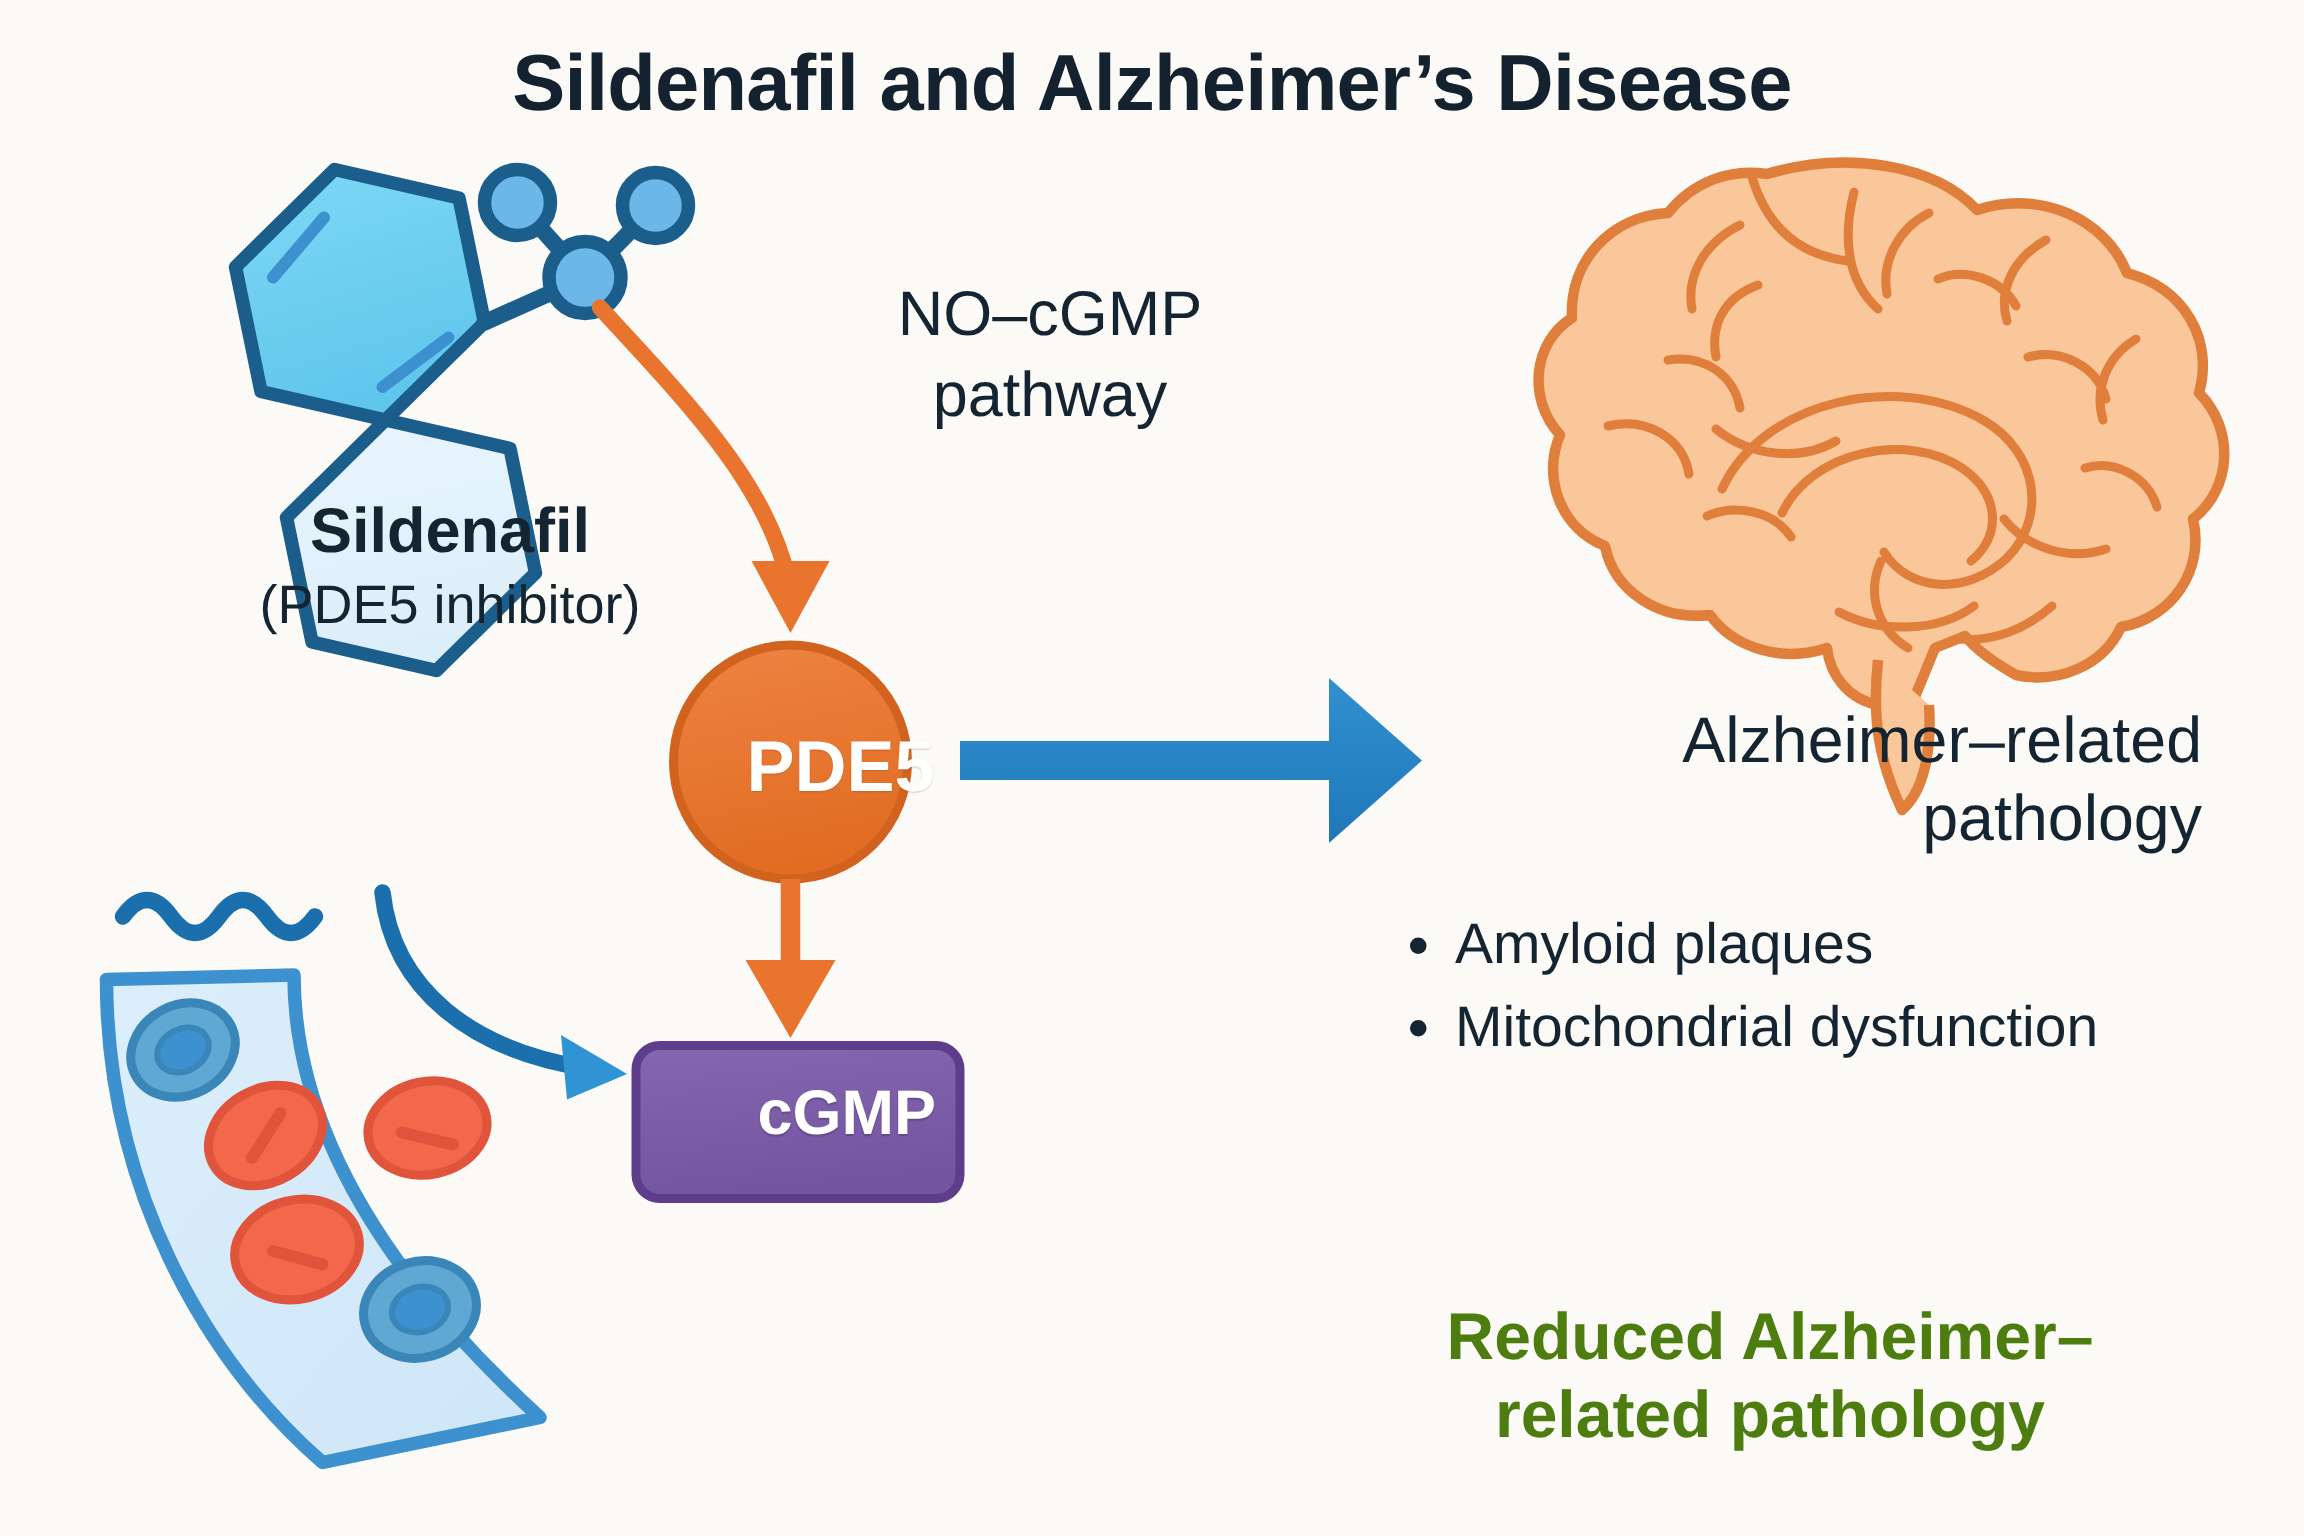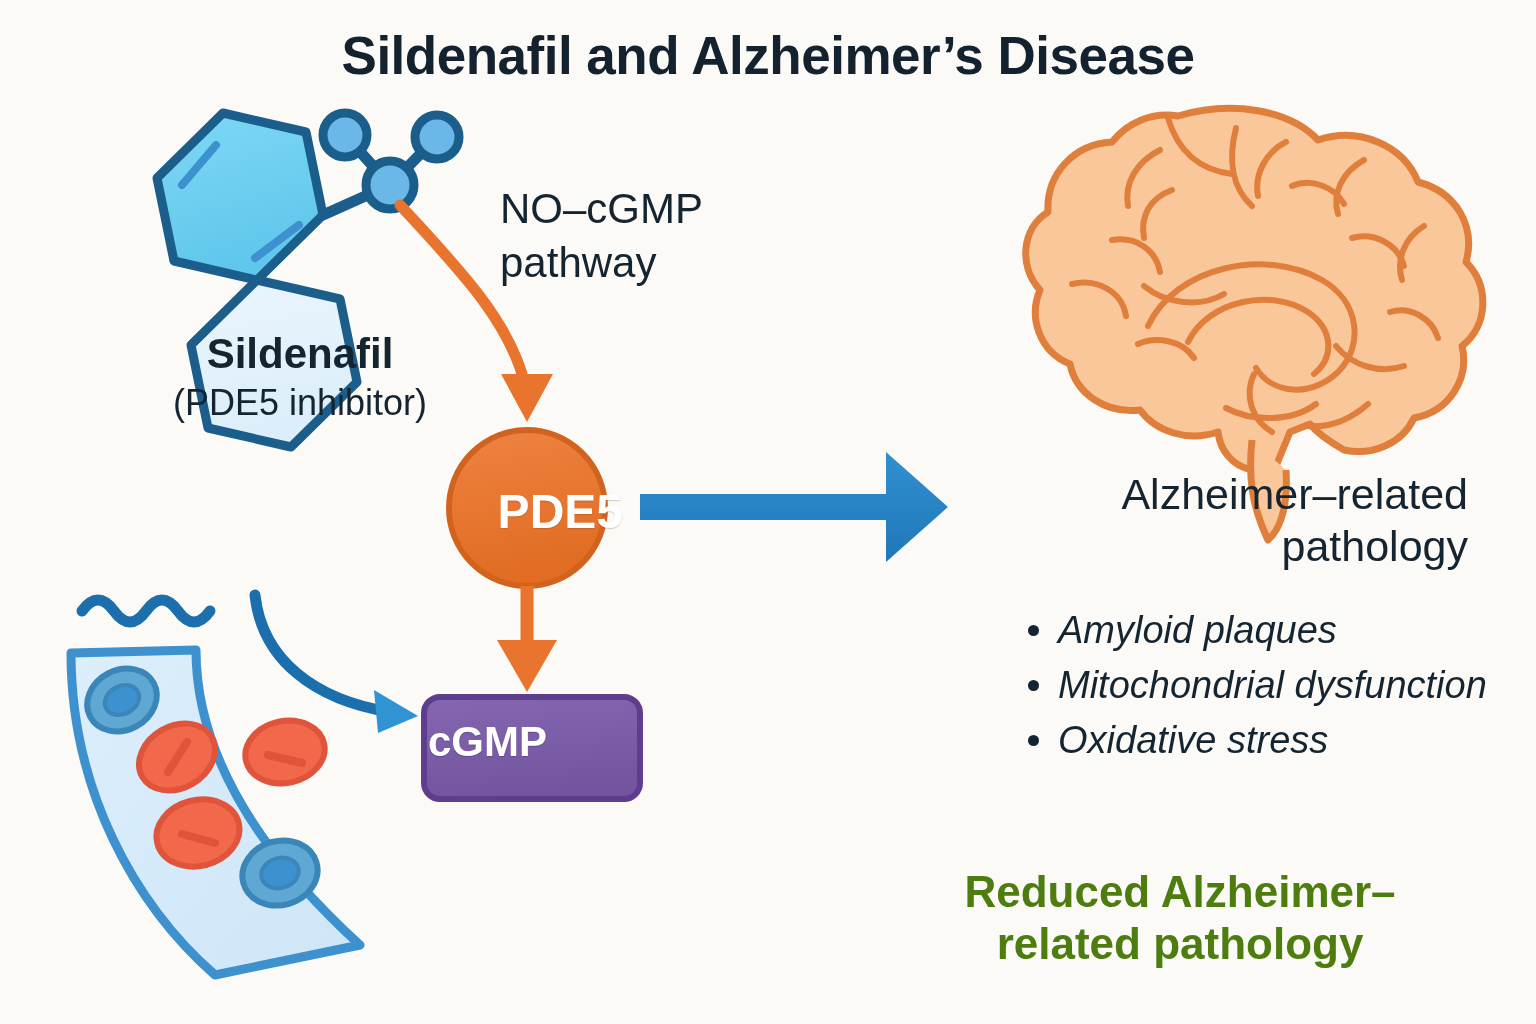--- a/index.html
+++ b/index.html
@@ -64,62 +64,61 @@
     top: 477px;
     width: 480px;
     text-align: center;
     font-size: 40px;
     line-height: 1.25;
   }
   #pathway-label {
     left: 500px;
     top: 182px;
     width: 400px;
-    text-align: left;
+    text-align: center;
     font-size: 42px;
     line-height: 1.28;
   }
 
   
   #pde5-label {
     left: 443px;
     top: 485px;
     width: 180px;
     text-align: right;
     font-size: 48px;
     font-weight: bold;
     color: #FFFFFF;
     text-shadow: 0 1px 1px rgba(120,50,0,.25);
   }
   #cgmp-label {
     left: 428px;
     top: 718px;
     width: 196px;
-    text-align: left;
+    text-align: right;
     font-size: 42px;
     font-weight: bold;
     color: #FFFFFF;
     text-shadow: 0 1px 1px rgba(50,20,80,.3);
   }
 
   
   #pathology-heading {
     left: 948px;
     top: 468px;
     width: 520px;
     text-align: right;
     font-size: 43px;
     line-height: 1.22;
   }
   #bullet-list {
     position: absolute;
-    left: 1020px;
+    left: 932px;
     top: 608px;
     width: 500px;
-    font-style: italic;
   }
   #bullet-list li {
     position: relative;
     list-style: none;
     font-size: 38px;
     line-height: 1.18;
     color: #142430;
     margin: 0 0 10px 0;
     padding-left: 38px;
   }
@@ -317,19 +316,18 @@
   <div class="txt" id="pde5-label">PDE5</div>
   <div class="txt" id="cgmp-label">cGMP</div>
 
   <div class="txt" id="pathology-heading">Alzheimer–related
 pathology</div>
 
   <ul id="bullet-list">
     <li>Amyloid plaques</li>
     <li>Mitochondrial
 dysfunction</li>
-    <li>Oxidative stress</li>
   </ul>
 
   <div class="txt" id="conclusion">Reduced Alzheimer–
 related pathology</div>
 
 </div>
 
 </body></html>

